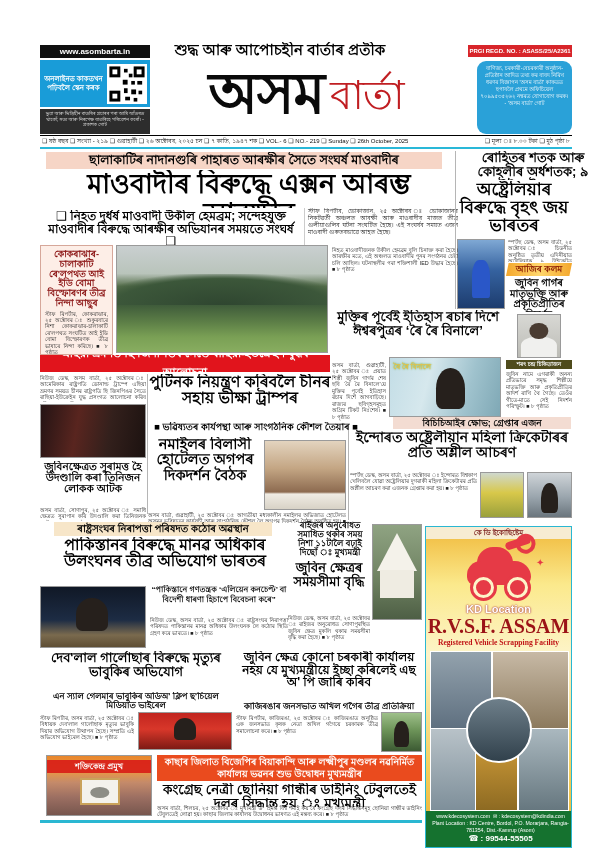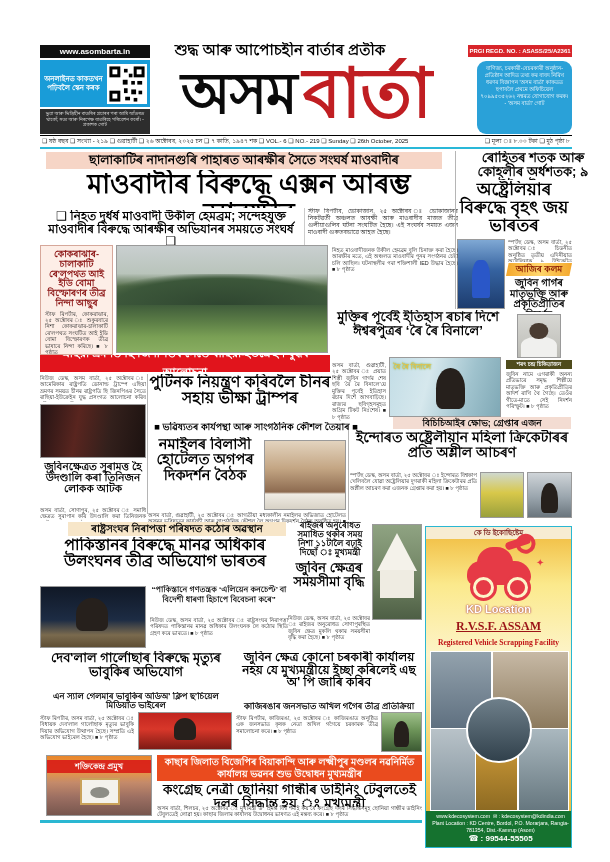--- a/index.html
+++ b/index.html
@@ -16,35 +16,35 @@
   .vline{position:absolute;width:1px;background:#b5b5b5;}
   
   .wwwbar{background:#101010;color:#fff;font-weight:bold;font-size:8px;}
   .qrbox{background:#199cd8;display:flex;align-items:center;gap:3px;padding:3px;}
   .qrtxt{color:#fff;font-weight:bold;font-size:7px;text-align:center;line-height:1.2;flex:1;}
   .qrsvg{background:#fff;width:40px;height:40px;flex:0 0 40px;}
   .notice{background:#2d2d2d;color:#eee;font-size:4.6px;line-height:1.25;text-align:center;padding:2px 3px;}
   .regd{background:#d8252a;color:#fff;font-weight:bold;font-size:6px;}
   .contact{background:#2aa1d8;border-radius:9px;color:#fff;font-size:5.4px;line-height:1.3;text-align:center;padding:4px 3px;}
   .mast-black{font-size:57px;font-weight:bold;color:#0a0a0a;letter-spacing:-1px;}
-  .mast-red{font-size:69px;font-weight:bold;color:#c01e22;letter-spacing:-1px;margin-left:6px;}
+  .mast-red{font-size:40px;font-weight:normal;color:#c01e22;letter-spacing:-1px;margin-left:6px;}
   .infoline{border-top:1px solid #000;border-bottom:2.5px solid #29b8d8;font-size:6px;
             display:flex;justify-content:space-between;align-items:center;padding:1px 2px;color:#111;}
   .redstrip{background:#e1141c;color:#fff;font-weight:bold;font-size:11px;}
   .orangebanner{background:#ea4b1e;color:#fff;font-weight:bold;font-size:10.5px;line-height:1.25;}
   .kolomhead{background:linear-gradient(90deg,#f4a72c,#ffd76d 50%,#f4a72c);color:#8a1a00;font-weight:bold;font-size:9px;
              clip-path:polygon(4% 0,100% 0,96% 100%,0 100%);}
   .authorbar{background:#4f4b1c;color:#fff;font-size:5.6px;font-weight:bold;}
   .tealrule{background:#2ab7d2;}
   .quote{font-weight:bold;font-size:8px;text-align:center;line-height:1.25;color:#111;}
   
   .ad{border:1.5px solid #2ab7d2;background:linear-gradient(180deg,#f0b93b 0%,#fbe98c 18%,#fdf4c9 40%,#f4cf5e 75%,#e8ad2e 100%);}
   .adlabel{background:#f7ecd2;color:#7a1a1a;font-weight:bold;font-size:7px;}
   .adbrand{font-weight:bold;font-size:11px;color:#fff;text-shadow:0 0 2px #a33,0 0 1px #a33;}
-  .adtitle{font-family:"Liberation Serif","DejaVu Serif",serif;font-weight:bold;font-size:12px;color:#9b1317;text-decoration:underline;}
+  .adtitle{font-family:"Liberation Serif","DejaVu Serif",serif;font-weight:bold;font-size:20px;color:#9b1317;}
   .adsub{font-family:"Liberation Serif","DejaVu Serif",serif;font-weight:bold;font-size:7.6px;color:#c01317;text-align:center;}
   .adfooter{background:#15722f;color:#fff;font-size:5.2px;line-height:1.35;text-align:center;padding:2px;}
   .adphone{font-size:8px;font-weight:bold;}
   .collagecell{position:absolute;border:1px solid #fff;}
   
   .carbody{position:absolute;left:14px;top:22px;width:64px;height:24px;background:#e63a46;border-radius:14px 16px 8px 8px;}
   .carroof{position:absolute;left:24px;top:8px;width:36px;height:18px;background:#e63a46;border-radius:16px 16px 0 0;}
   .wheel{position:absolute;top:38px;width:15px;height:15px;background:#e63a46;border-radius:50%;border:3px solid #fdf4c9;box-shadow:0 0 0 3px #e63a46;}
   .wrench{position:absolute;left:52px;top:0px;width:26px;height:8px;background:#e63a46;border-radius:4px;transform:rotate(-18deg);}
   .wrench:before{content:"";position:absolute;right:-4px;top:-3px;width:12px;height:12px;border:4px solid #e63a46;border-radius:50%;background:transparent;}
@@ -187,21 +187,21 @@
   <div class="b txt5" style="left:148px;top:512px;width:198px;height:17px">অসম বাৰ্তা, গুৱাহাটী, ২৫ অক্টোবৰ ঃ আগতীয়া মধ্যকালীন নমাইলৰ অভিজাত হোটেলত অসমৰ ভৱিষ্যতৰ কাৰ্যসূচী আৰু সাংগঠনিক কৌশল লৈ অগপৰ দিকদৰ্শন বৈঠক অনুষ্ঠিত হয়।   ■ ৮ পৃষ্ঠাত</div>
 
   <div class="b hd" style="left:352px;top:430px;width:220px;height:40px;font-size:14px">ইন্দোৰত অষ্ট্ৰেলীয়ান মহিলা ক্ৰিকেটাৰৰ প্ৰতি অশ্লীল আচৰণ</div>
   <div class="b hd kick-pink" style="left:393px;top:417px;width:178px;height:12px;font-size:9px;line-height:12px;background:#f3dcd2">বিচিচিআইৰ ক্ষোভ; গ্ৰেপ্তাৰ এজন</div>
   <div class="b txt5" style="left:350px;top:472px;width:127px;height:50px">স্প'ৰ্টছ ডেস্ক, অসম বাৰ্তা, ২৫ অক্টোবৰ ঃ ইন্দোৰত বিশ্বকাপ খেলিবলৈ যোৱা অষ্ট্ৰেলিয়াৰ দুগৰাকী মহিলা ক্ৰিকেটাৰৰ প্ৰতি অশ্লীল আচৰণ কৰা এজনক গ্ৰেপ্তাৰ কৰা হয়।   ■ ৮ পৃষ্ঠাত</div>
   <div class="photo ph-cricketers" style="left:480px;top:472px;width:44px;height:46px"></div>
   <div class="photo ph-escort" style="left:527px;top:472px;width:45px;height:46px">
     <div class="ph-figure" style="left:30%;top:22%;width:40%;height:70%"></div>
   </div>
 
-  <div class="b hd kick-cream" style="left:68px;top:522px;width:218px;height:14px;font-size:10px;line-height:14px">ৰাষ্ট্ৰসংঘৰ নিৰাপত্তা পৰিষদত কঠোৰ অৱস্থান</div>
+  <div class="b hd kick-cream" style="left:54px;top:522px;width:218px;height:14px;font-size:10px;line-height:14px">ৰাষ্ট্ৰসংঘৰ নিৰাপত্তা পৰিষদত কঠোৰ অৱস্থান</div>
   <div class="b hd" style="left:40px;top:537px;width:250px;height:46px;font-size:15.5px">পাকিস্তানৰ বিৰুদ্ধে মানৱ অধিকাৰ উলংঘনৰ তীব্ৰ অভিযোগ ভাৰতৰ</div>
   <div class="photo ph-un" style="left:40px;top:586px;width:106px;height:62px">
     <div class="ph-figure" style="left:34%;top:18%;width:30%;height:55%"></div>
   </div>
   <div class="b quote" style="left:150px;top:585px;width:138px;height:30px">“পাকিস্তানে গণতন্ত্ৰক ‘এলিয়েন কনচেপ্ট’ বা বিদেশী ধাৰণা হিচাপে বিবেচনা কৰে”</div>
   <div class="b txt5" style="left:150px;top:617px;width:138px;height:31px">নিউজ ডেস্ক, অসম বাৰ্তা, ২৫ অক্টোবৰ ঃ ৰাষ্ট্ৰসংঘৰ নিৰাপত্তা পৰিষদত পাকিস্তানৰ মানৱ অধিকাৰ উলংঘনক লৈ কঠোৰ স্থিতি গ্ৰহণ কৰে ভাৰতে।   ■ ৮ পৃষ্ঠাত</div>
 
   <div class="b hd" style="left:290px;top:521px;width:80px;height:38px;font-size:8.5px">ৰাইজৰ অনুৰোধত সমাধিত থকাৰ সময় নিশা ১১টালৈ বঢ়াই দিছোঁ ঃ মুখ্যমন্ত্ৰী</div>
   <div class="photo ph-tent" style="left:372px;top:524px;width:50px;height:96px">
     <div class="tentroof"></div>

